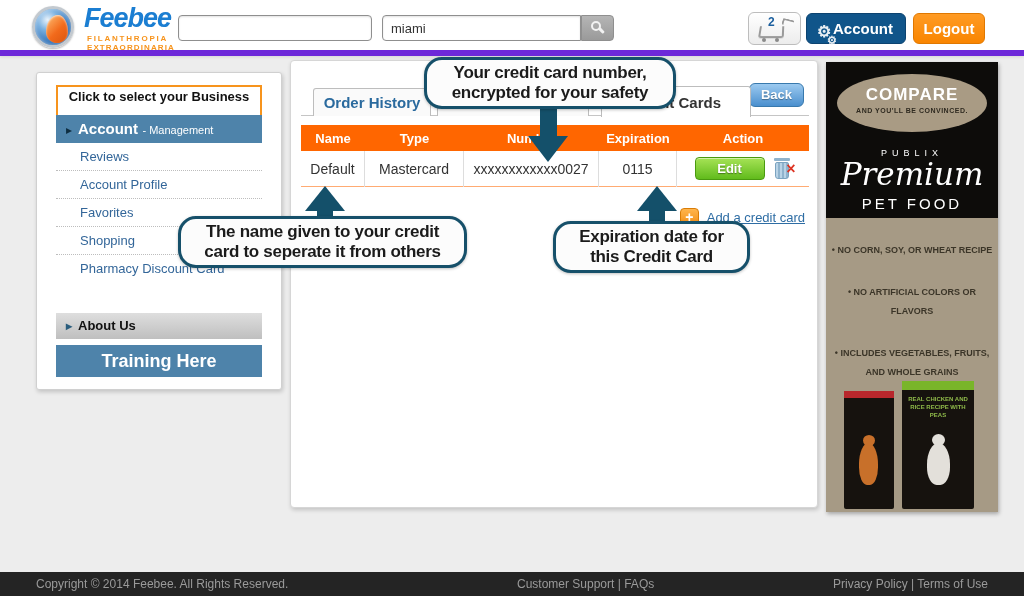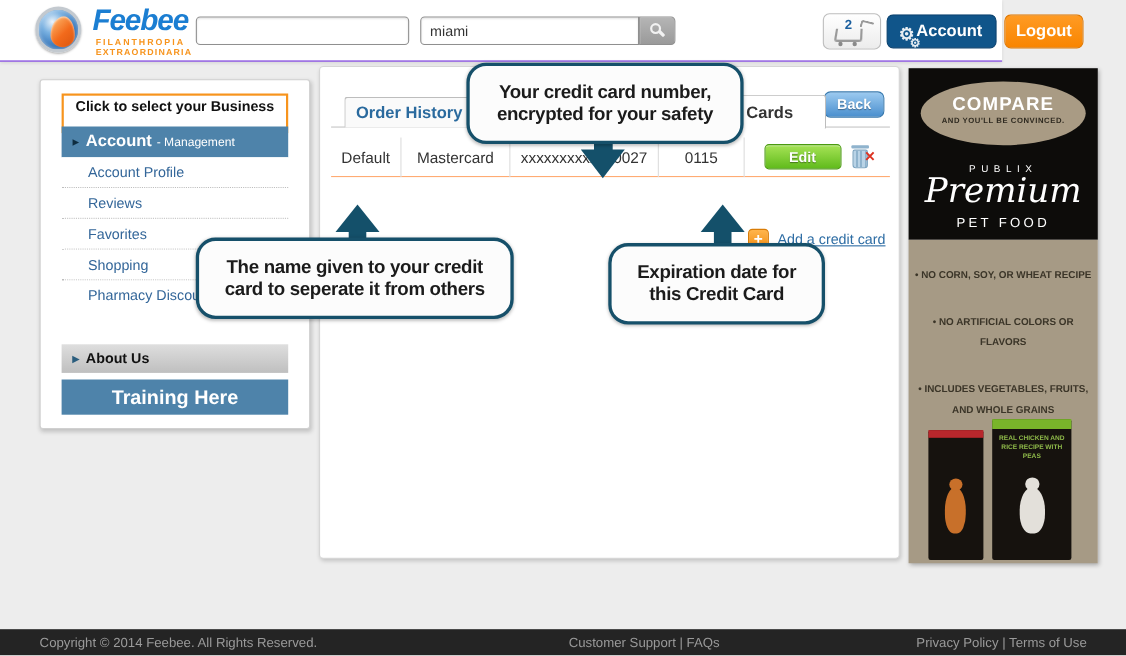--- a/index.html
+++ b/index.html
@@ -1,22 +1,22 @@
 <!DOCTYPE html>
 <html><head>
 <meta charset="utf-8">
 <style>
   * { margin:0; padding:0; box-sizing:border-box; }
   html,body { width:1024px; height:596px; }
   body { font-family:"Liberation Sans",sans-serif; background:#ededed; overflow:hidden; }
   .page { position:relative; width:1024px; height:596px; background:#ededed; overflow:hidden; }
 
   
-  .topbar { position:absolute; left:0; top:0; width:911px; height:56px; background:#fff;
-            border-bottom:1px solid #6d28d9; box-shadow:0 1px 3px rgba(0,0,0,.10); z-index:5; }
+  .topbar { position:absolute; left:0; top:0; width:1024px; height:56px; background:#fff;
+            border-bottom:6px solid #6d28d9; box-shadow:0 1px 3px rgba(0,0,0,.10); z-index:5; }
   .logo { position:absolute; left:32px; top:4px; width:160px; height:50px; }
   .globe { position:absolute; left:0; top:2px; width:42px; height:42px; border-radius:50%;
            background:radial-gradient(circle at 35% 30%, #eaf3fb 0%, #7ab1e1 30%, #2f70b6 68%, #1b4f8e 100%);
            border:3px solid #c3c9cf; box-shadow:inset 0 0 4px rgba(255,255,255,.6), 0 1px 2px rgba(0,0,0,.3); }
   .swirl { position:absolute; right:3px; bottom:2px; width:22px; height:28px;
            border-radius:55% 45% 50% 50%/62% 62% 38% 38%;
            background:linear-gradient(135deg,#ffc074,#f26a1b 55%,#d9540e);
            box-shadow:inset 0 1px 2px rgba(255,255,255,.7); }
   .brand { position:absolute; left:52px; top:-1px; color:#1b7ed2; font-size:27px; font-weight:bold;
            font-style:italic; letter-spacing:-1px; }
@@ -108,21 +108,21 @@
 
   .add-row { position:absolute; top:147px; right:12px; display:flex; align-items:center; gap:8px; cursor:pointer; }
   .add-icon { width:19px; height:19px; background:linear-gradient(#ffb54d,#f28d12); border:1px solid #d97c06;
               border-radius:4px; color:#fff; font-weight:bold; text-align:center; line-height:17px; font-size:14px; }
   .add-icon::before { content:"+"; }
   .add-link { color:#2e6da4; font-size:13px; text-decoration:underline; }
 
   
   .callout { position:absolute; background:#fcfcfc; border:3px solid #16506a; border-radius:18px;
              color:#1b1b1b; font-weight:bold; text-align:center; z-index:30; box-shadow:0 1px 3px rgba(0,0,0,.25); }
-  .callout .txt { display:block; padding:14px 8px; font-size:17px; line-height:20px; letter-spacing:-0.3px; }
+  .callout .txt { display:block; padding:3px 8px; font-size:17px; line-height:20px; letter-spacing:-0.3px; }
   #co-number { left:424px; top:57px; width:252px; }
   #co-name { left:178px; top:216px; width:289px; }
   #co-exp { left:553px; top:221px; width:197px; }
   .arr { position:absolute; z-index:25; }
   .stem { position:absolute; background:#14506a; }
   #stem-number { left:540px; top:100px; width:17px; height:37px; }
   .head-down { width:0; height:0; border-left:20px solid transparent; border-right:20px solid transparent;
                border-top:26px solid #14506a; }
   #head-number { left:528px; top:136px; }
   .head-up { width:0; height:0; border-left:20px solid transparent; border-right:20px solid transparent;
@@ -134,21 +134,21 @@
 
   
   .ad { position:absolute; left:826px; top:62px; width:172px; height:450px; box-shadow:1px 2px 4px rgba(0,0,0,.3); cursor:pointer; }
   .ad-black { position:absolute; top:0; left:0; width:100%; height:156px; background:#0d0c0a; }
   .oval { position:absolute; left:11px; top:12px; width:150px; height:58px; background:#a99b84; border-radius:50%; text-align:center; }
   .oval-big { display:block; margin-top:11px; color:#fff; font-weight:bold; font-size:17px; letter-spacing:1px; }
   .oval-small { display:block; color:#2f2a20; font-size:7px; font-weight:bold; letter-spacing:.5px; margin-top:2px; }
   .publix { position:absolute; top:86px; width:100%; text-align:center; color:#fff; font-size:9px; letter-spacing:5px; }
   .premium { position:absolute; top:94px; width:100%; text-align:center; color:#fff;
              font-family:"DejaVu Serif",serif; font-style:italic; font-size:31px; }
-  .petfood { position:absolute; top:133px; width:100%; text-align:center; color:#fff; font-size:12px; letter-spacing:3px; }
+  .petfood { position:absolute; top:133px; width:100%; text-align:center; color:#fff; font-size:15px; letter-spacing:3px; }
   .ad-tan { position:absolute; top:156px; left:0; width:100%; height:294px; background:#a69a85; }
   .headline { margin-top:8px; padding:0 12px; text-align:center; color:#fff; font-size:21px; line-height:26px; }
   .bullets { margin-top:12px; text-align:center; color:#3b3528; font-weight:bold; font-size:9px; line-height:19px; padding:0 4px; }
   .bullets span { display:block;margin-top:23px; }
   .bag { position:absolute; bottom:3px; border-radius:2px; background:#16120e; }
   .bag-cat { left:18px; width:50px; height:118px; }
   .bag-dog { left:76px; width:72px; height:128px; }
   .stripe { width:100%; }
   .stripe-red { height:7px; background:#b8272c; }
   .stripe-green { height:9px; background:#79b52a; }
@@ -205,22 +205,22 @@
 
   <div class="sidebar">
     <div class="biz-btn">
       <span>Click to select your Business</span>
     </div>
     <div class="acct-bar">
       <span class="tri"></span><span class="acct-title">Account</span>
       <span class="acct-sub">- Management</span>
     </div>
     <div class="nav">
+      <div class="nav-item">Reviews</div>
       <div class="nav-item">Account Profile</div>
-      <div class="nav-item">Reviews</div>
       <div class="nav-item">Favorites</div>
       <div class="nav-item">Shopping</div>
       <div class="nav-item">Pharmacy Discount Card</div>
     </div>
     <div class="about-bar">
       <span class="tri"></span><span>About Us</span>
     </div>
     <div class="training-btn">
       <span>Training Here</span>
     </div>
@@ -230,20 +230,27 @@
     <div class="tabbar">
       <div id="tab1" class="tab">Order History</div>
       <div id="tab2" class="tab"></div>
       <div id="tab3" class="tab">Credit Cards</div>
     </div>
     <div class="back-btn">
       <span>Back</span>
     </div>
 
     <div class="tbl">
+      <div class="tbl-head">
+        <div class="cell c1">Name</div>
+        <div class="cell c2">Type</div>
+        <div class="cell c3">Number</div>
+        <div class="cell c4">Expiration</div>
+        <div class="cell c5">Action</div>
+      </div>
       <div class="tbl-row">
         <div class="cell c1">Default</div>
         <div class="cell c2">Mastercard</div>
         <div class="cell c3">xxxxxxxxxxxx0027</div>
         <div class="cell c4">0115</div>
         <div class="cell c5 action-cell">
           <button class="edit-btn">Edit</button>
           <div class="trash trash-x">
             <div class="trash-lid"></div>
             <div class="trash-body"></div>

